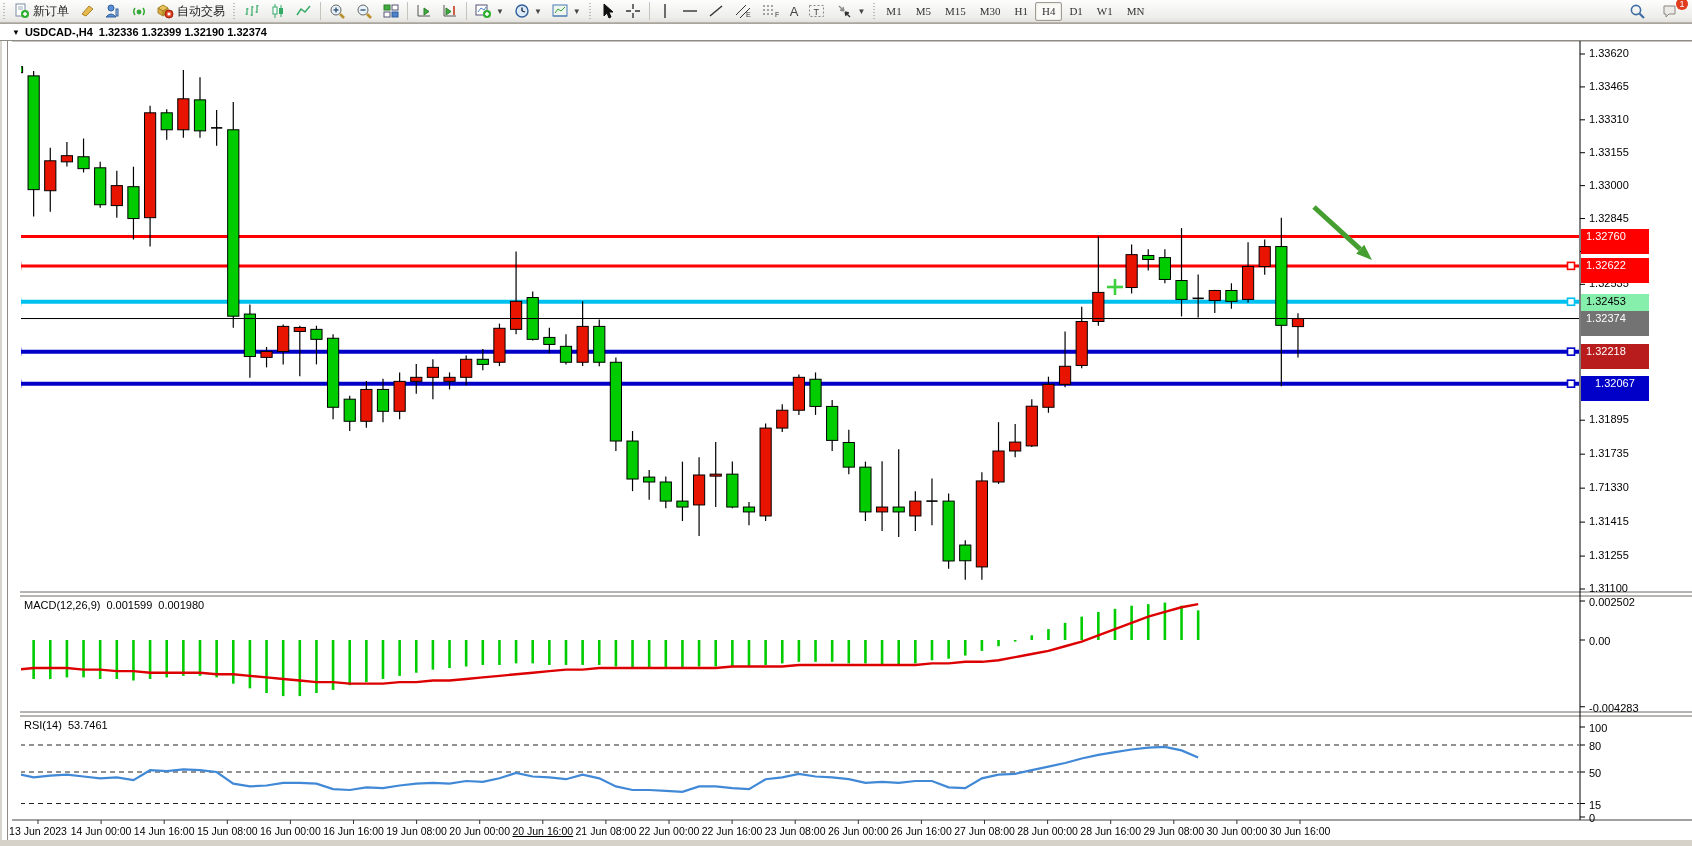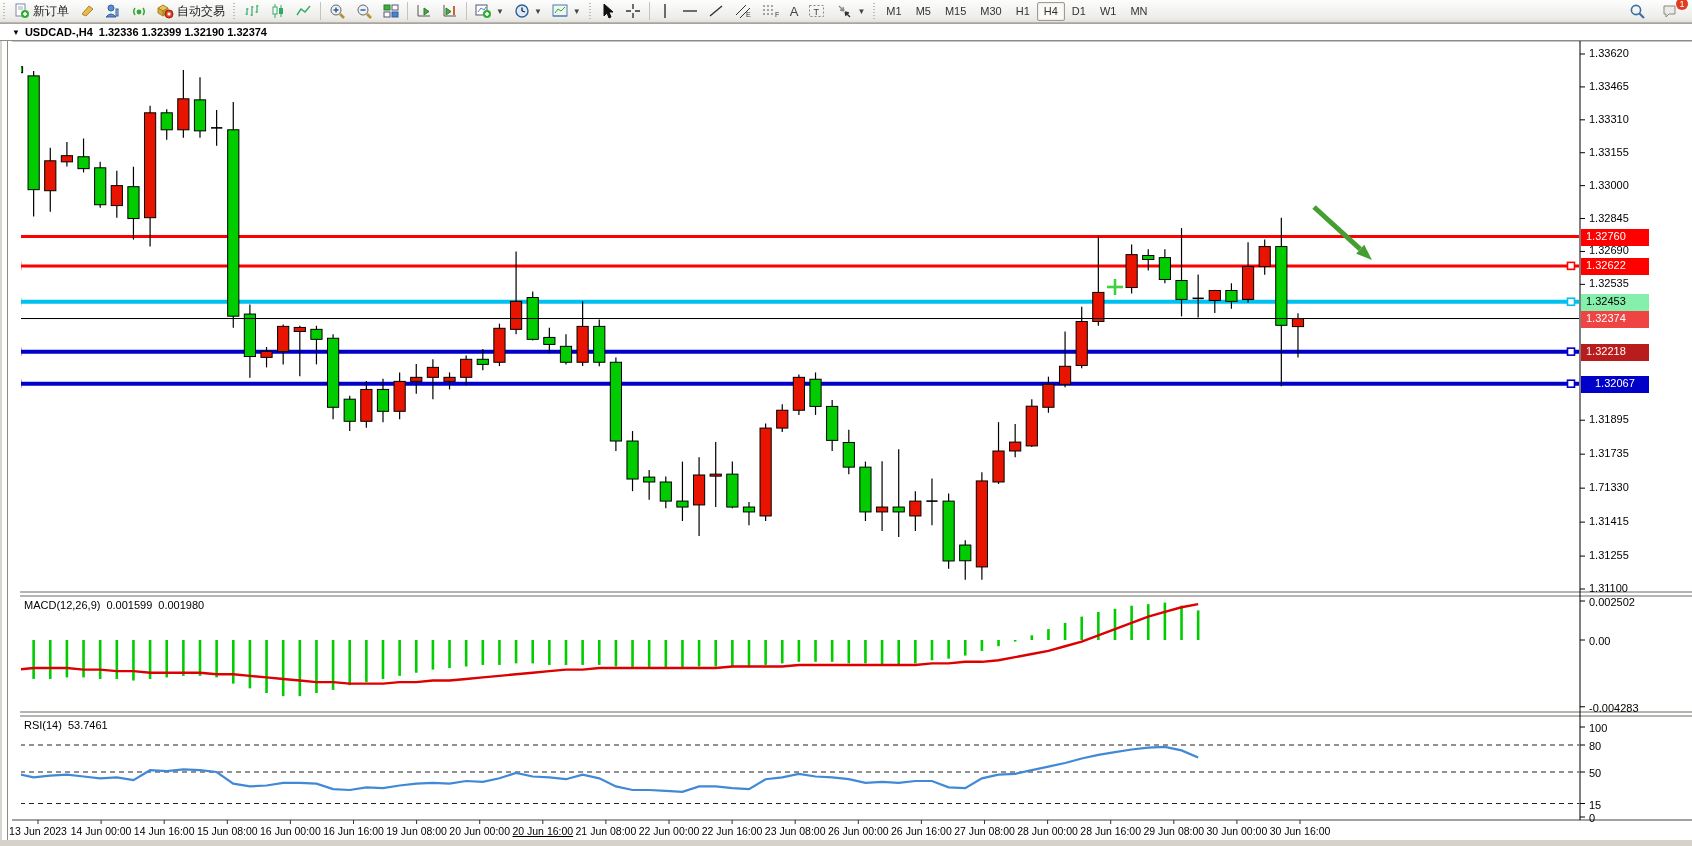--- a/index.html
+++ b/index.html
@@ -32,21 +32,21 @@
                 border-top:1px solid #a9a59d; border-bottom:1px solid #8e8b84;
                 display:flex; align-items:center; z-index:15;
                 font-size:11px; font-weight:700; color:#000; }
   #titlestrip .tri { font-size:8px; margin:0 5px 0 12px; }
   #titlestrip span { margin-right:6px; }
 
   
   #chartwrap { position:absolute; left:12px; top:41px; width:1692px; height:805px; }
   svg text { font-family:"Liberation Sans", sans-serif; }
   .axis-label { position:absolute; left:1577px; width:80px; font-size:11px; color:#000; z-index:5; }
-  .price-badge { position:absolute; left:1569px; width:68px; height:17px; font-size:11px;
+  .price-badge { position:absolute; left:1569px; width:68px; height:25px; font-size:11px;
                  line-height:15px; padding-left:5px; z-index:6; }
   .panel-label { position:absolute; left:12px; font-size:11px; color:#000; z-index:5; }
   .time-label { position:absolute; font-size:10.5px; color:#000; transform:translateX(-50%);
                 white-space:nowrap; z-index:5; }
   #leftedge { position:absolute; left:0; top:23px; width:8px; height:817px; background:#fff;
               border-right:1px solid #8e8b84; z-index:8;
               box-shadow:inset 2px 0 0 #d8d5ce; }
   #bottomedge { position:absolute; left:0; top:840px; width:1692px; height:6px; background:#d6d2ca; z-index:8; }
 </style>
 </head>
@@ -246,21 +246,21 @@
     </div>
     <div class="tbtn">
       <svg width="17" height="16" viewBox="0 0 17 16">
         <path d="M3,3 L8,8 M8,8 l-1,-4 M8,8 l-4,-1" stroke="#888" stroke-width="1.3" fill="none"></path>
         <path d="M14,14 L9,9 M9,9 l1,4 M9,9 l4,1" stroke="#333" stroke-width="1.3" fill="none"></path>
       </svg>
         <span class="caret">▼</span>
     </div>
 
     <div class="grip"></div>
-    <div id="tf-bar" style="display:flex;align-items:center;">
+    <div id="tf-bar" style="display:flex;align-items:center;font-family:Liberation Serif, serif;">
         <div class="tf">M1</div>
         <div class="tf">M5</div>
         <div class="tf">M15</div>
         <div class="tf">M30</div>
         <div class="tf">H1</div>
         <div class="tf active">H4</div>
         <div class="tf">D1</div>
         <div class="tf">W1</div>
         <div class="tf">MN</div>
       </div>
@@ -609,21 +609,21 @@
         <div class="axis-label" style="top:236.34626244612923px;">1.32535</div>
         <div class="axis-label" style="top:372.21871218393704px;">1.31895</div>
         <div class="axis-label" style="top:406.1868246183902px;">1.31735</div>
         <div class="axis-label" style="top:440.1549370528433px;">1.71330</div>
         <div class="axis-label" style="top:474.1230494872964px;">1.31415</div>
         <div class="axis-label" style="top:508.09116192174486px;">1.31255</div>
         <div class="axis-label" style="top:540.9977708426238px;">1.31100</div>
         <div class="price-badge" style="top:188.07860433518383px;background:#FF0000;color:#fff;">1.32760</div>
         <div class="price-badge" style="top:217.37610130989742px;background:#FF0000;color:#fff;">1.32622</div>
         <div class="price-badge" style="top:253.25492006878687px;background:#86efac;color:#000;">1.32453</div>
-        <div class="price-badge" style="top:270.0266755832991px;background:#ef4444;color:#fff;">1.32374</div>
+        <div class="price-badge" style="top:270.0266755832991px;background:#737373;color:#fff;">1.32374</div>
         <div class="price-badge" style="top:303.1455852068901px;background:#b91c1c;color:#fff;">1.32218</div>
         <div class="price-badge" style="top:335.20299131690217px;background:#0000C8;color:#fff;padding-left:14px;">1.32067</div>
         <div class="axis-label" style="top:555.001326px;">0.002502</div>
         <div class="axis-label" style="top:594px;">0.00</div>
         <div class="axis-label" style="top:660.759121px;">-0.004283</div>
         <div class="panel-label" style="top:558px;"><span style="margin-right: 6px; text-align: right;">MACD(12,26,9)</span><span style="margin-right: 6px;">0.001599</span><span style="margin-right: 6px;">0.001980</span></div>
         <div class="axis-label" style="top:681px;">100</div>
         <div class="axis-label" style="top:699px;">80</div>
         <div class="axis-label" style="top:726px;">50</div>
         <div class="axis-label" style="top:757.5px;">15</div>

